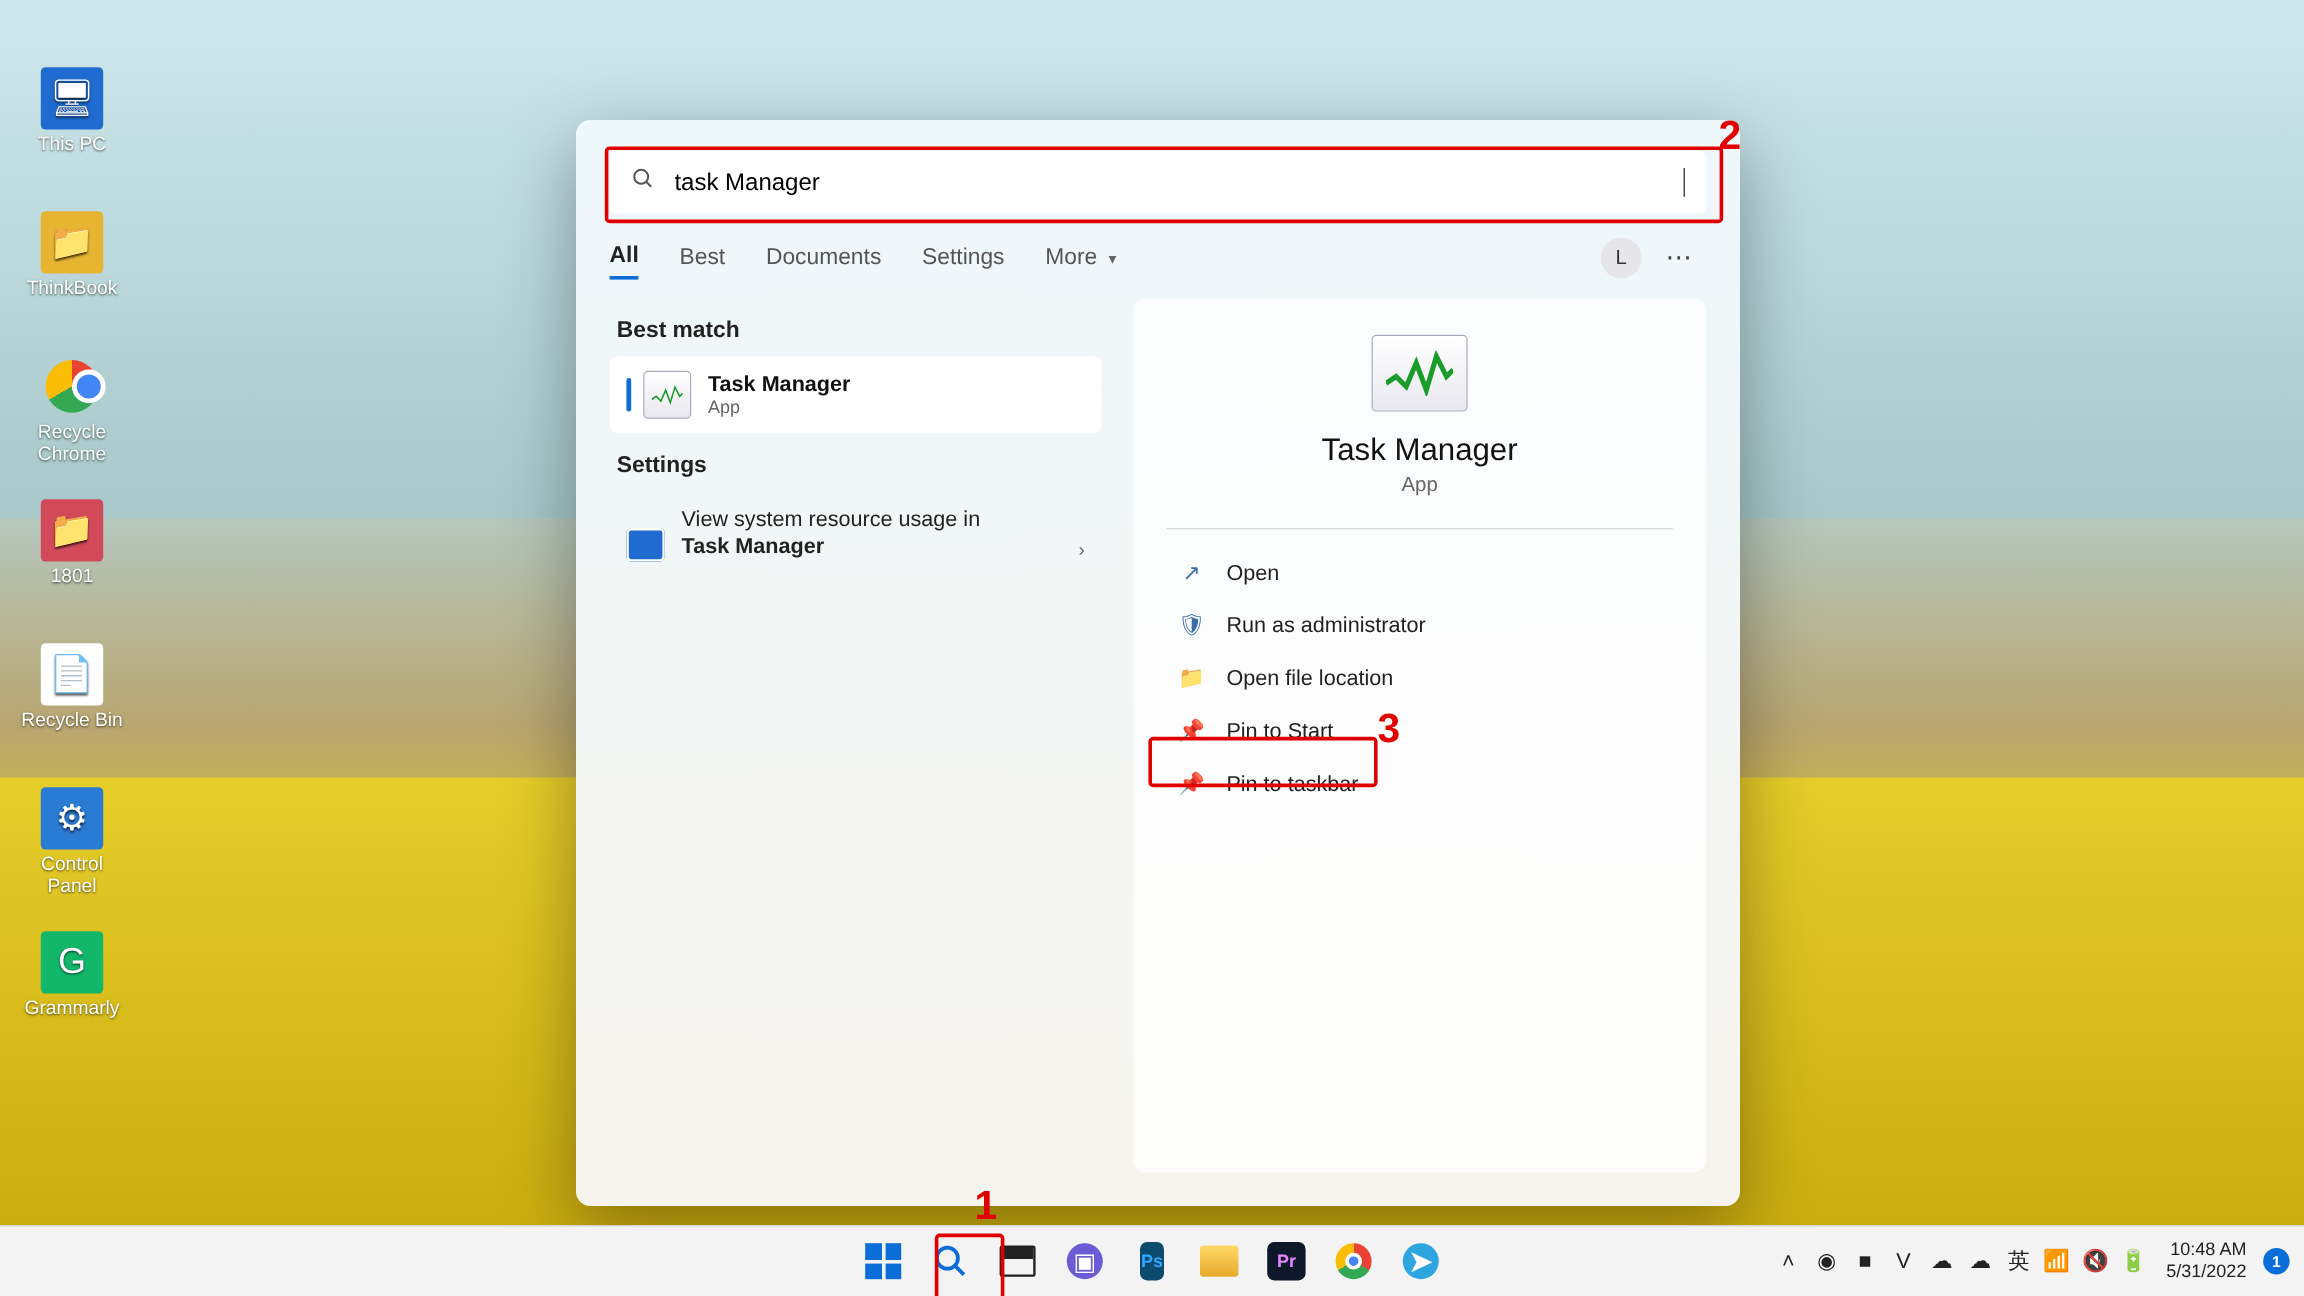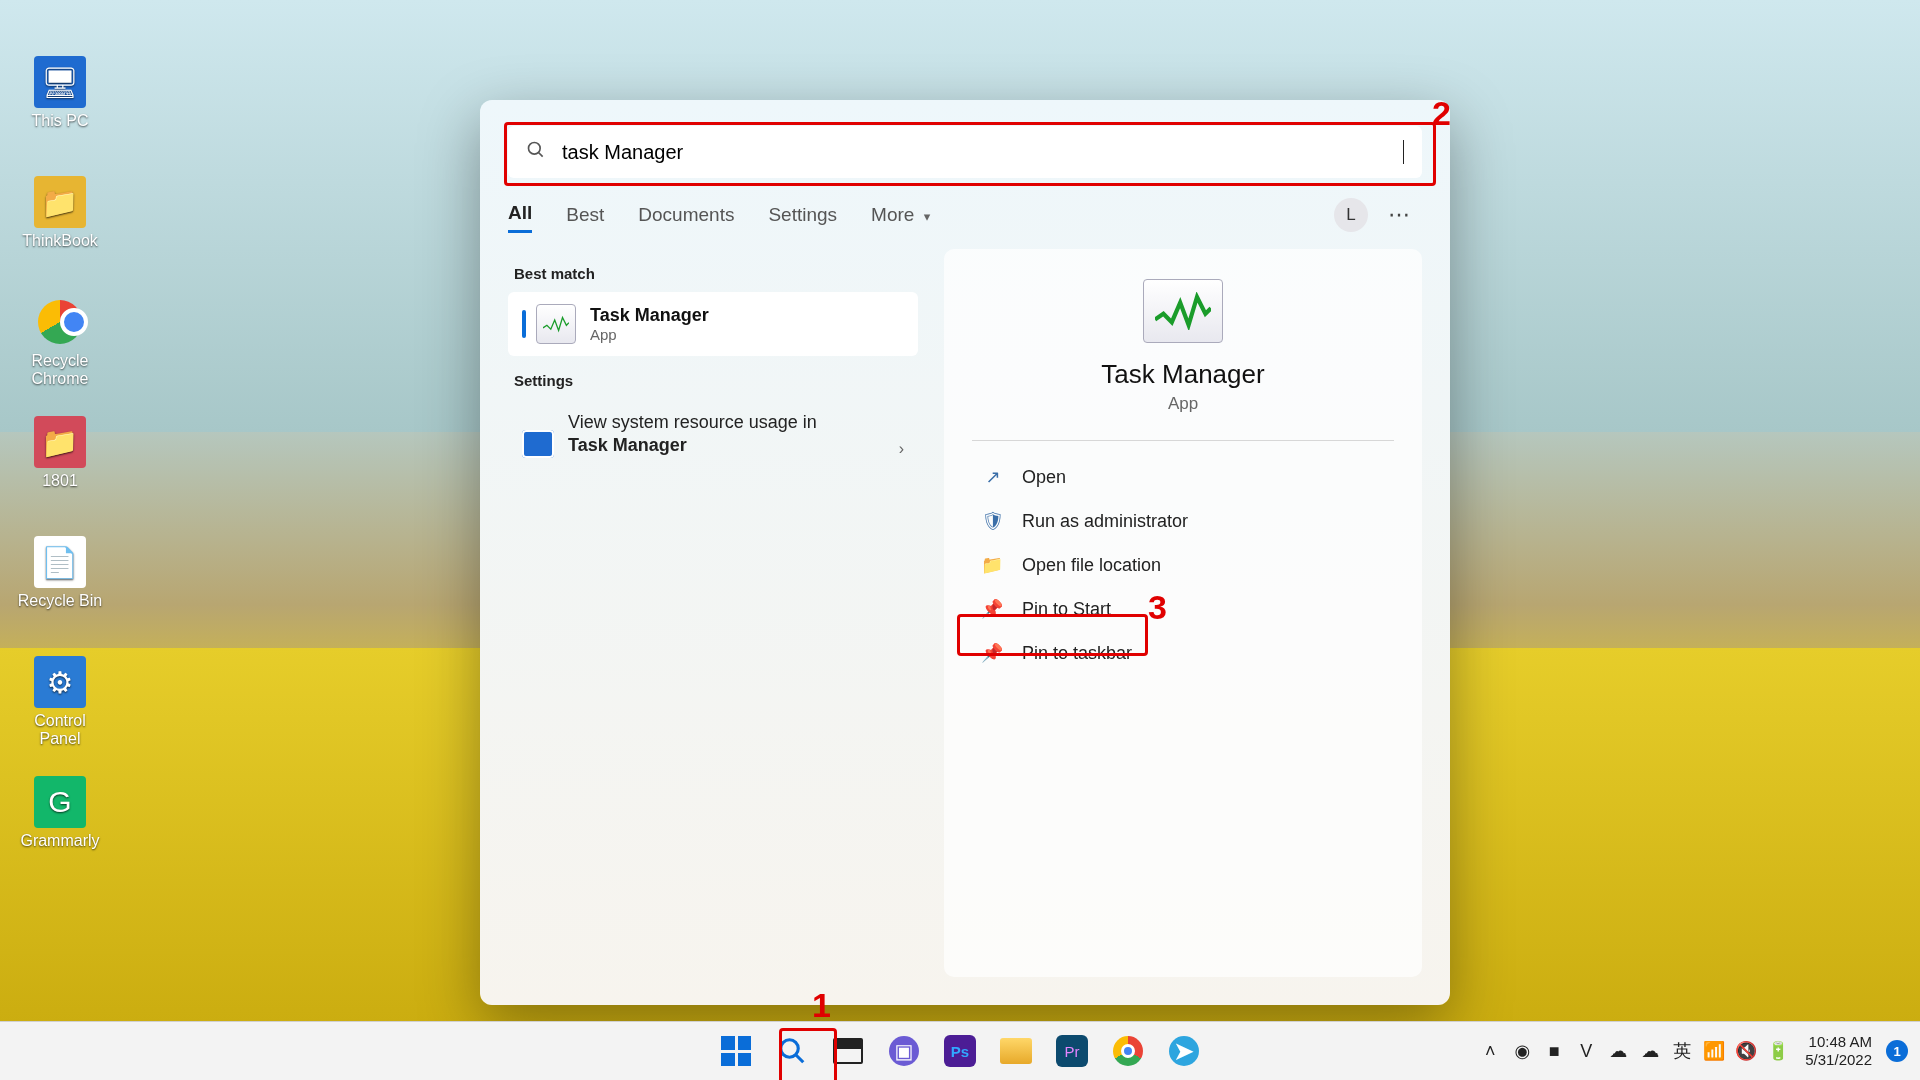--- a/index.html
+++ b/index.html
@@ -52,21 +52,21 @@
   .tab{cursor:pointer;padding-bottom:6px;}
   .tab.active{color:#222;border-bottom:3px solid #0a6dd8;font-weight:600;}
   #tabs-right{position:absolute;right:34px;top:20px;display:flex;gap:14px;
     align-items:center;}
   .avatar{width:34px;height:34px;border-radius:50%;background:#e6e6ea;color:#333;
     display:flex;align-items:center;justify-content:center;font-size:17px;
     cursor:pointer;}
   .more-dots{font-size:22px;color:#444;cursor:pointer;padding:4px 6px;}
   #panel-body{flex:1;display:flex;gap:26px;padding:16px 28px 28px;}
   #left-col{width:410px;}
-  .section-head{font-size:15px;font-weight:600;color:#222;margin:16px 6px 10px;}
+  .section-head{font-size:19px;font-weight:600;color:#222;margin:16px 6px 10px;}
   .result-row{background:rgba(255,255,255,.6);border-radius:6px;padding:12px 14px;
     display:flex;align-items:center;gap:14px;cursor:pointer;}
   .result-row.selected{background:#fff;}
   .result-row.selected::before{content:"";width:4px;height:28px;background:#0a6dd8;
     border-radius:3px;margin-right:-4px;}
   .tm-icon{width:38px;height:38px;border-radius:4px;border:1px solid #aab;
     background:linear-gradient(#fff,#e8e8ef);display:flex;align-items:center;
     justify-content:center;}
   .tm-icon svg{width:26px;height:18px;}
   .result-title{font-size:18px;color:#111;font-weight:600;}
@@ -227,27 +227,27 @@
           <line x1="21" y1="21" x2="15" y2="15"></line>
         </svg>
       </div>
       <div class="task-btn">
         <div style="width:26px;height:22px;border:2px solid #222;border-radius:2px;background:linear-gradient(#222 40%,transparent 40%)"></div>
       </div>
       <div class="task-btn">
         <div style="width:30px;height:30px;border-radius:50%;background:#6b5bd4;color:#fff;display:flex;align-items:center;justify-content:center;font-size:20px">▣</div>
       </div>
       <div class="task-btn">
-        <div style="width:32px;height:32px;border-radius:6px;background:#4c1d95;color:#31a8ff;font-weight:bold;font-size:15px;display:flex;align-items:center;justify-content:center">Ps</div>
+        <div style="width:20px;height:32px;border-radius:6px;background:#0c4a6e;color:#31a8ff;font-weight:bold;font-size:15px;display:flex;align-items:center;justify-content:center">Ps</div>
       </div>
       <div class="task-btn">
         <div style="width:32px;height:26px;background:linear-gradient(#ffd768,#e7a92a);border-radius:3px"></div>
       </div>
       <div class="task-btn">
-        <div style="width:32px;height:32px;border-radius:6px;background:#0c4a6e;color:#e585ff;font-weight:normal;font-size:15px;display:flex;align-items:center;justify-content:center">Pr</div>
+        <div style="width:32px;height:32px;border-radius:6px;background:#0f172a;color:#e585ff;font-weight:bold;font-size:15px;display:flex;align-items:center;justify-content:center">Pr</div>
       </div>
       <div class="task-btn">
         <div style="width:30px;height:30px;border-radius:50%;background:conic-gradient(#ea4335 0 120deg,#34a853 120deg 240deg,#fbbc05 240deg 360deg);position:relative">
           <div style="position:absolute;inset:8px;border-radius:50%;background:#4285f4;border:3px solid #fff"></div>
         </div>
       </div>
       <div class="task-btn">
         <div style="width:30px;height:30px;border-radius:50%;background:#2da5df;color:#fff;display:flex;align-items:center;justify-content:center">➤</div>
       </div>
     </div>

